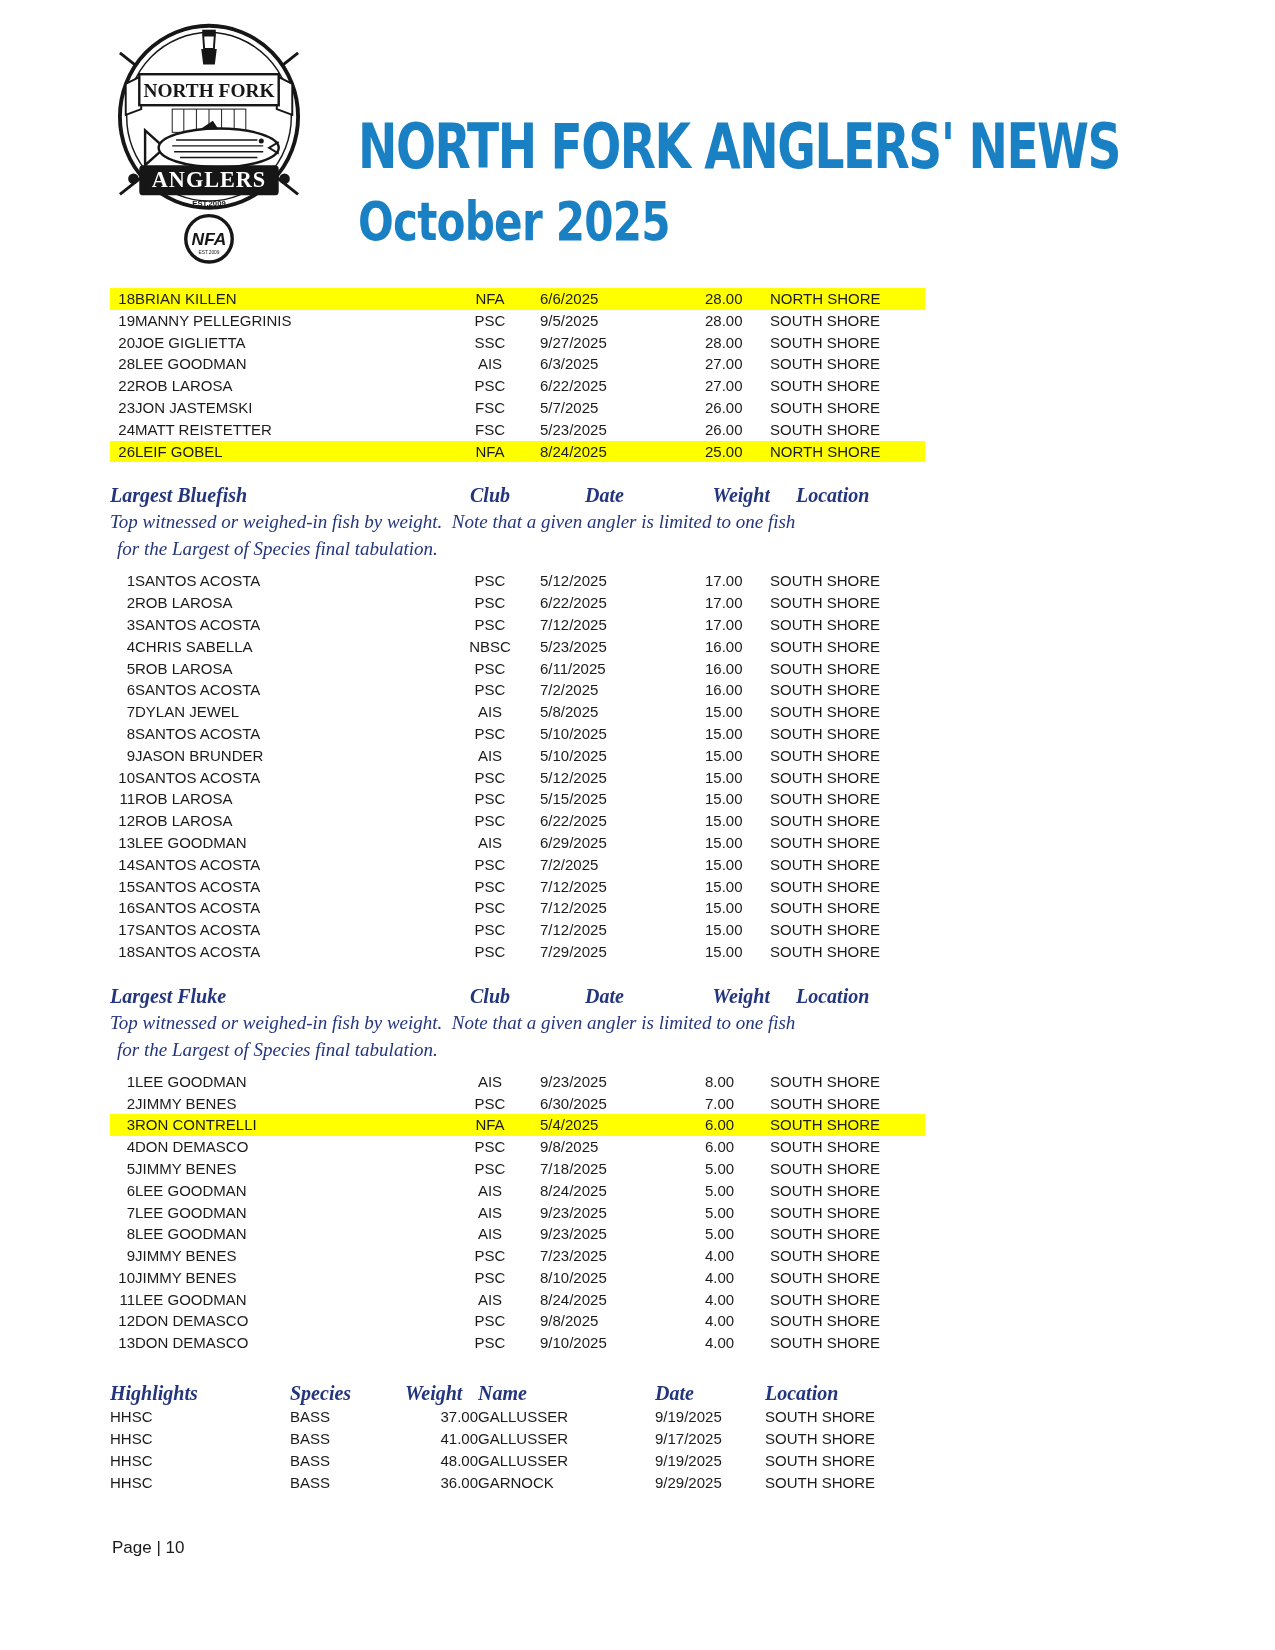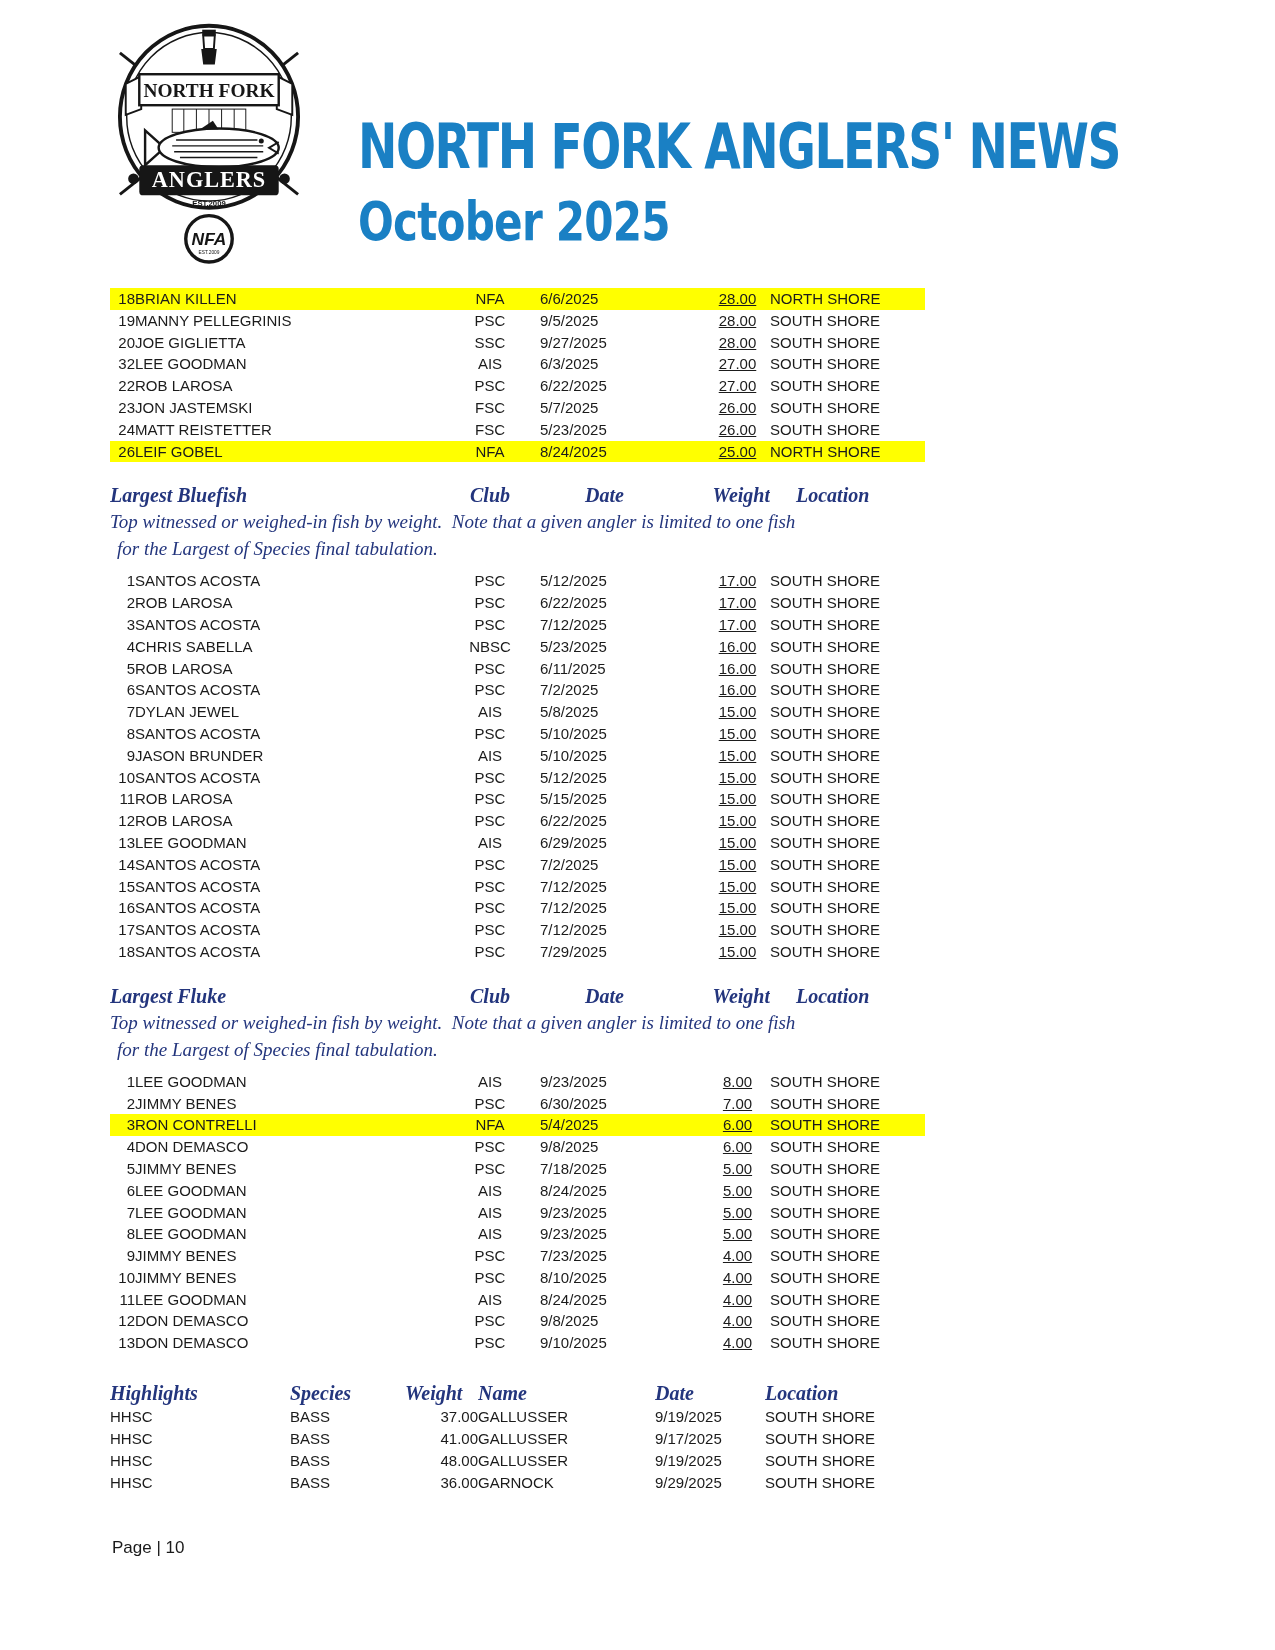--- a/index.html
+++ b/index.html
@@ -27,21 +27,21 @@
 
   table.rec { table-layout:fixed; border-collapse:collapse; width:815px; }
   table.rec td, table.rec th { padding:0; vertical-align:middle; overflow:hidden; white-space:nowrap; }
 
   
   table.rows td { font:15px/21.8px "Liberation Sans", sans-serif; color:#1b1b1b; height:21.8px; }
   td.c-rank   { text-align:right; }
   td.c-name   { padding-left:9px; }
   td.c-club   { text-align:center; font-family:"Liberation Serif", serif; color:#2f2f9d; }
   td.c-date   { padding-left:45px; }
-  td.c-weight { text-align:center;text-decoration:underline; }
+  td.c-weight { text-align:left; }
   td.c-location { padding-left:26px; }
   tr.hl td { background:#ffff00; }
 
   
   table.head th {
     font:bold italic 20px/26px "Liberation Serif", serif; color:#23357d; text-align:left; height:26px;
   }
   table.head th.h-club { text-align:center; }
   table.head th.h-date { padding-left:45px; }
   table.head th.h-weight { text-align:right; }
@@ -169,21 +169,21 @@
         </tr>
         <tr>
           <td class="c-rank">20</td>
           <td class="c-name">JOE GIGLIETTA</td>
           <td class="c-club">SSC</td>
           <td class="c-date">9/27/2025</td>
           <td class="c-weight">28.00</td>
           <td class="c-location">SOUTH SHORE</td>
         </tr>
         <tr>
-          <td class="c-rank">32</td>
+          <td class="c-rank">28</td>
           <td class="c-name">LEE GOODMAN</td>
           <td class="c-club">AIS</td>
           <td class="c-date">6/3/2025</td>
           <td class="c-weight">27.00</td>
           <td class="c-location">SOUTH SHORE</td>
         </tr>
         <tr>
           <td class="c-rank">22</td>
           <td class="c-name">ROB LAROSA</td>
           <td class="c-club">PSC</td>

